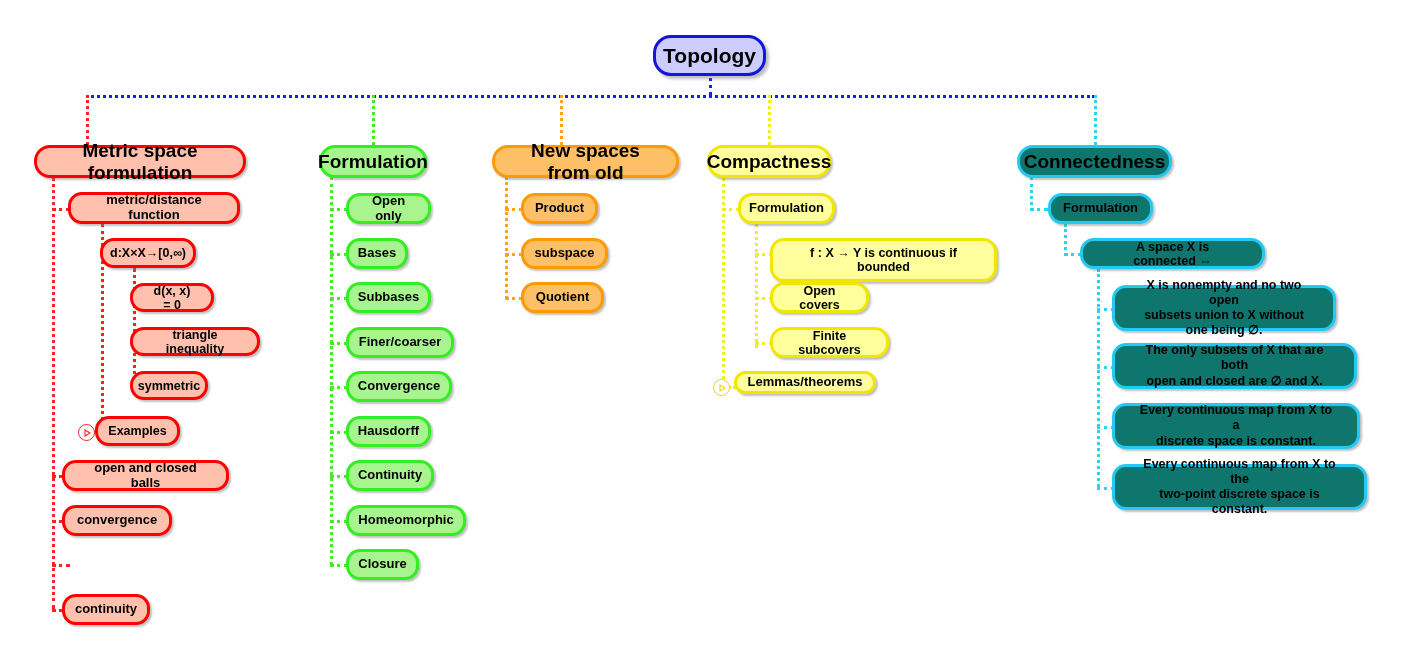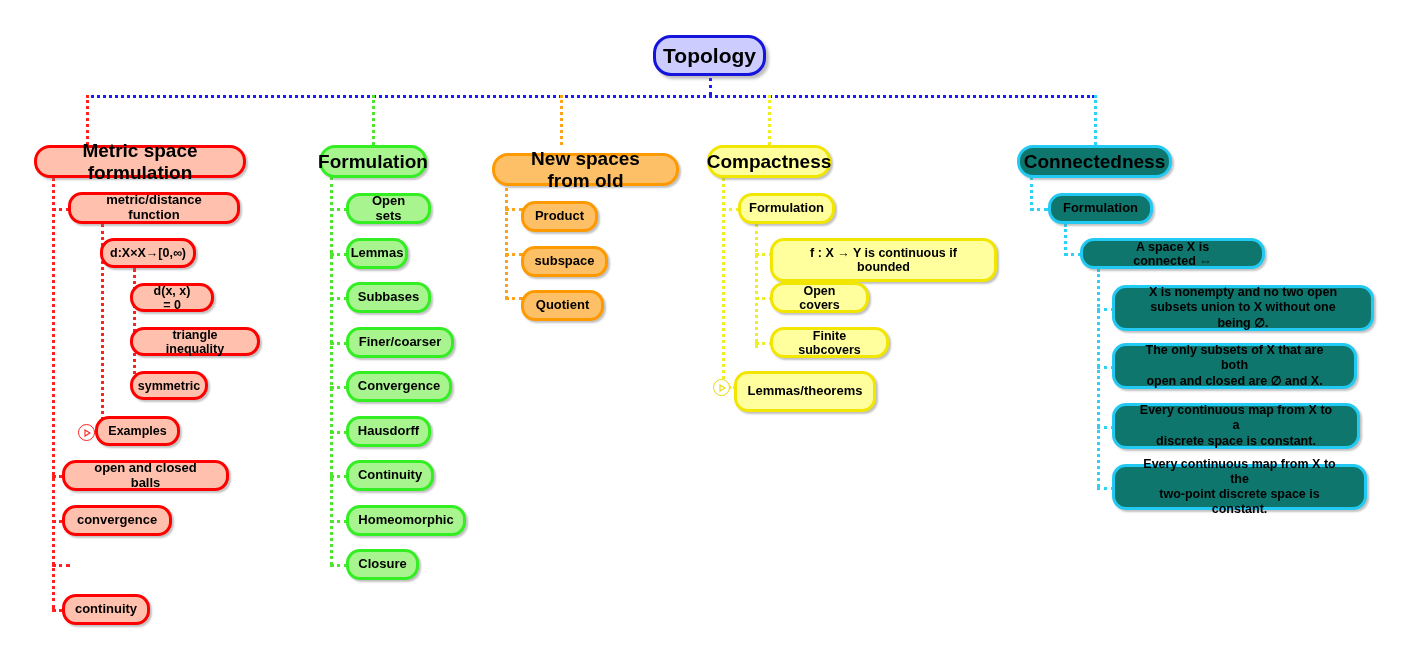--- a/index.html
+++ b/index.html
@@ -53,21 +53,20 @@
   }
   .node.green {
     background: #a8f58f;
     border-color: #33ee22;
     border-width: 3px;
   }
   .node.orange {
     background: #fdc067;
     border-color: #ff9900;
     border-width: 3px;
-    margin-top: 8px;
   }
   .node.yellow {
     background: #ffff9e;
     border-color: #f2e600;
     border-width: 3px;
   }
   .node.cyan {
     background: #0f766e;
     border-color: #22c9f2;
     border-width: 3px;
@@ -172,24 +171,24 @@
   <div class="hline c-red" style="left:52px; top:564px; width:18px;"></div>
 
   <div class="hline c-red" style="left:52px; top:609px; width:18px;"></div>
   <div class="node red lvl2" style="left:62px; top:594px; width:88px; height:31px;">continuity</div>
 
   <div class="vline c-green" style="left:330px; top:177px; height:388px;"></div>
 
   <div class="node green lvl1" style="left:319px; top:145px; width:108px; height:33px;">Formulation</div>
 
   <div class="hline c-green" style="left:330px; top:208px; width:18px;"></div>
-  <div class="node green lvl2" style="left:346px; top:193px; width:85px; height:31px;">Open sets</div>
+  <div class="node green lvl2" style="left:346px; top:193px; width:85px; height:31px;">Open only</div>
 
   <div class="hline c-green" style="left:330px; top:253px; width:18px;"></div>
-  <div class="node green lvl2" style="left:346px; top:238px; width:62px; height:31px;">Lemmas</div>
+  <div class="node green lvl2" style="left:346px; top:238px; width:62px; height:31px;">Bases</div>
 
   <div class="hline c-green" style="left:330px; top:297px; width:18px;"></div>
   <div class="node green lvl2" style="left:346px; top:282px; width:85px; height:31px;">Subbases</div>
 
   <div class="hline c-green" style="left:330px; top:342px; width:18px;"></div>
   <div class="node green lvl2" style="left:346px; top:327px; width:108px; height:31px;">Finer/coarser</div>
 
   <div class="hline c-green" style="left:330px; top:386px; width:18px;"></div>
   <div class="node green lvl2" style="left:346px; top:371px; width:106px; height:31px;">Convergence</div>
 
@@ -236,37 +235,37 @@
   <div class="hline c-yellow" style="left:755px; top:342px; width:18px;"></div>
   <div class="node yellow lvl3" style="left:770px; top:327px; width:119px; height:31px;">Finite subcovers</div>
 
   <div class="hline c-yellow" style="left:722px; top:386px; width:6px;"></div>
   <div class="collapse-badge b-yellow" style="left:713px; top:379px;">
     <svg width="8" height="8" viewBox="0 0 8 8">
       <polygon points="2,1 7,4 2,7" fill="none" stroke="currentColor" stroke-width="1.1"></polygon>
     </svg>
   </div>
   <div class="hline c-yellow" style="left:728px; top:386px; width:8px;"></div>
-  <div class="node yellow lvl2" style="left:734px; top:371px; width:142px; height:41px;">Lemmas/theorems</div>
+  <div class="node yellow lvl2" style="left:734px; top:371px; width:142px; height:23px;">Lemmas/theorems</div>
 
   <div class="vline c-cyan" style="left:1030px; top:177px; height:34px;"></div>
 
   <div class="node cyan lvl1" style="left:1017px; top:145px; width:155px; height:33px;">Connectedness</div>
 
   <div class="hline c-cyan" style="left:1030px; top:208px; width:18px;"></div>
   <div class="node cyan lvl2" style="left:1048px; top:193px; width:105px; height:31px;">Formulation</div>
 
   <div class="vline c-cyan" style="left:1064px; top:224px; height:32px;"></div>
   <div class="hline c-cyan" style="left:1064px; top:253px; width:18px;"></div>
   <div class="node cyan lvl3" style="left:1080px; top:238px; width:185px; height:31px;">A space X is connected ⇔</div>
 
   <div class="vline c-cyan" style="left:1097px; top:269px; height:218px;"></div>
 
   <div class="hline c-cyan" style="left:1097px; top:308px; width:17px;"></div>
-  <div class="node cyan lvl4 multiline" style="left:1112px; top:285px; width:262px; height:46px;">X is nonempty and no two open
+  <div class="node cyan lvl4 multiline" style="left:1112px; top:285px; width:224px; height:46px;">X is nonempty and no two open
 subsets union to X without one being ∅.</div>
 
   <div class="hline c-cyan" style="left:1097px; top:366px; width:17px;"></div>
   <div class="node cyan lvl4 multiline" style="left:1112px; top:343px; width:245px; height:46px;">The only subsets of X that are both
 open and closed are ∅ and X.</div>
 
   <div class="hline c-cyan" style="left:1097px; top:426px; width:17px;"></div>
   <div class="node cyan lvl4 multiline" style="left:1112px; top:403px; width:248px; height:46px;">Every continuous map from X to a
 discrete space is constant.</div>
 

